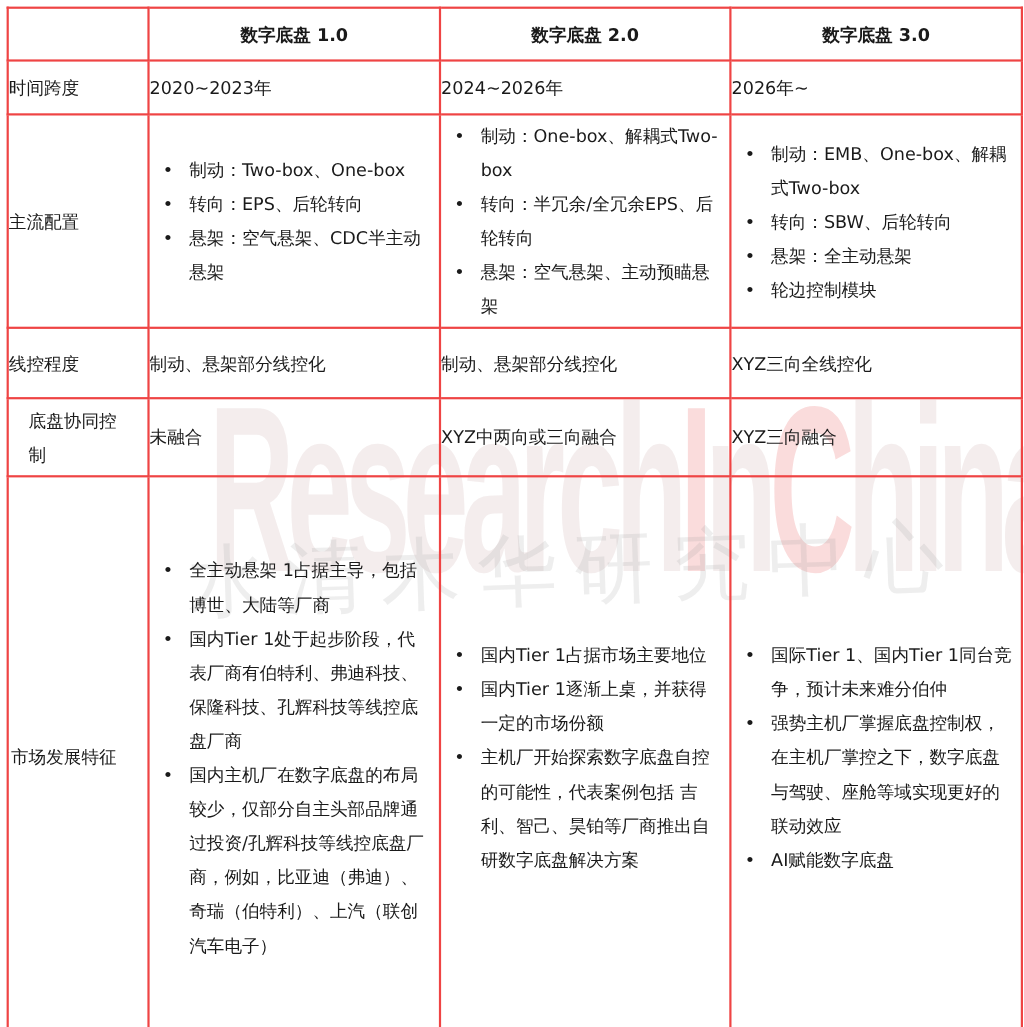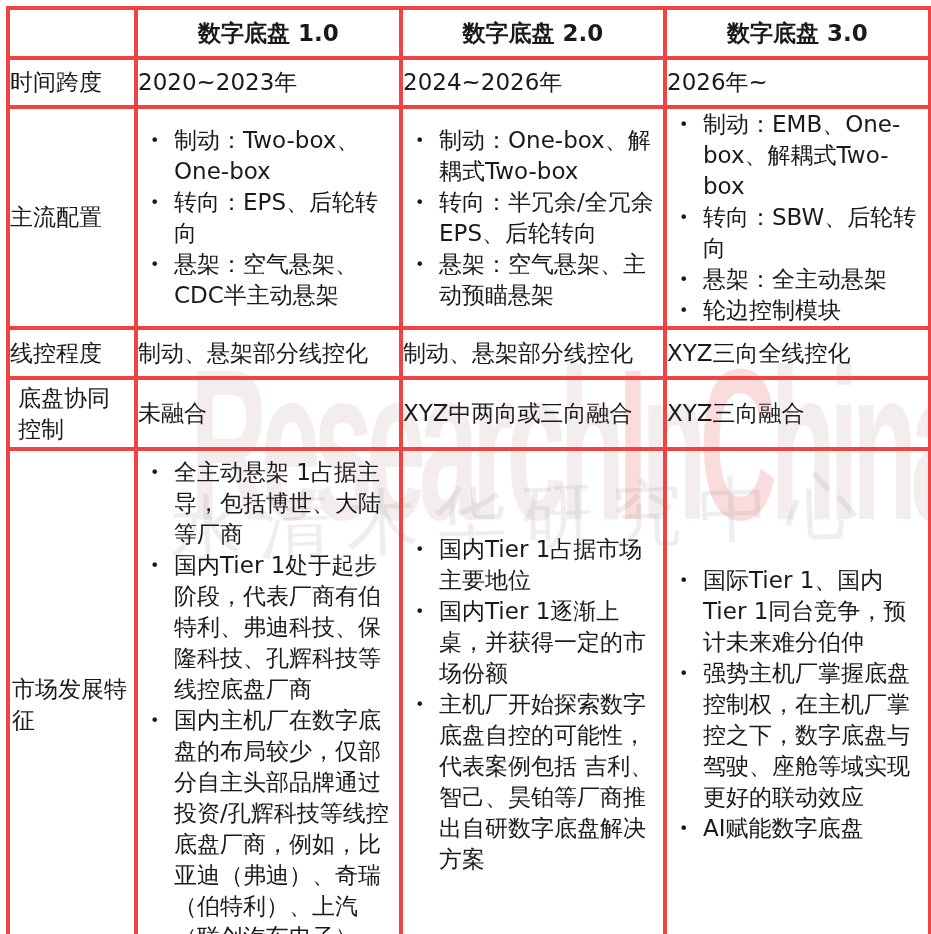--- a/index.html
+++ b/index.html
@@ -16,22 +16,22 @@
   .watermark-cn {
     position: absolute; left: 170px; top: 470px; font-size: 72px; letter-spacing: 16px;
     color: rgba(150,150,150,0.16); white-space: nowrap; transform: rotate(-2deg);
     z-index: 0; pointer-events: none;
   }
   table.grid {
     position: absolute; left: 6px; top: 6px; border-collapse: collapse;
     table-layout: fixed; width: 922px; z-index: 1; background: transparent;
   }
   table.grid td, table.grid th {
-    border: 4px solid #ef4444; padding: 0; vertical-align: middle;
-    font-size: 23px; line-height: 31px; background: transparent;
+    border: 2px solid #ef4444; padding: 0; vertical-align: middle;
+    font-size: 16px; line-height: 31px; background: transparent;
   }
   th.head { font-weight: bold; text-align: center; height: 46px; }
   td.label { }
   td.center { }
   ul.bullets { list-style: none; margin: 0; padding: 0 6px 0 12px; }
   ul.bullets li { position: relative; padding-left: 24px; }
   ul.bullets li::before { content: "•"; position: absolute; left: 0; top: 0; font-size: 16px; }
 </style>
 </head>
 <body>
@@ -77,28 +77,28 @@
     </td>
     <td>
       <ul class="bullets">
         <li>制动：EMB、One-box、解耦式Two-box</li>
         <li>转向：SBW、后轮转向</li>
         <li>悬架：全主动悬架</li>
         <li>轮边控制模块</li>
       </ul>
     </td>
   </tr>
-  <tr style="height:50px">
+  <tr style="height:64px">
     <td class="label">线控程度</td>
     <td class="center">制动、悬架部分线控化</td>
     <td class="center">制动、悬架部分线控化</td>
     <td class="center">XYZ三向全线控化</td>
   </tr>
   <tr style="height:71px">
-    <td class="label" style="padding:0 8px">底盘协同控制</td>
+    <td class="label" style="padding:0 18px">底盘协同控制</td>
     <td class="center">未融合</td>
     <td class="center">XYZ中两向或三向融合</td>
     <td class="center">XYZ三向融合</td>
   </tr>
   <tr style="height:511px">
     <td class="label" style="padding:0 2px">市场发展特征</td>
     <td>
       <ul class="bullets">
         <li>全主动悬架 1占据主导，包括博世、大陆等厂商</li>
         <li>国内Tier 1处于起步阶段，代表厂商有伯特利、弗迪科技、保隆科技、孔辉科技等线控底盘厂商</li>

